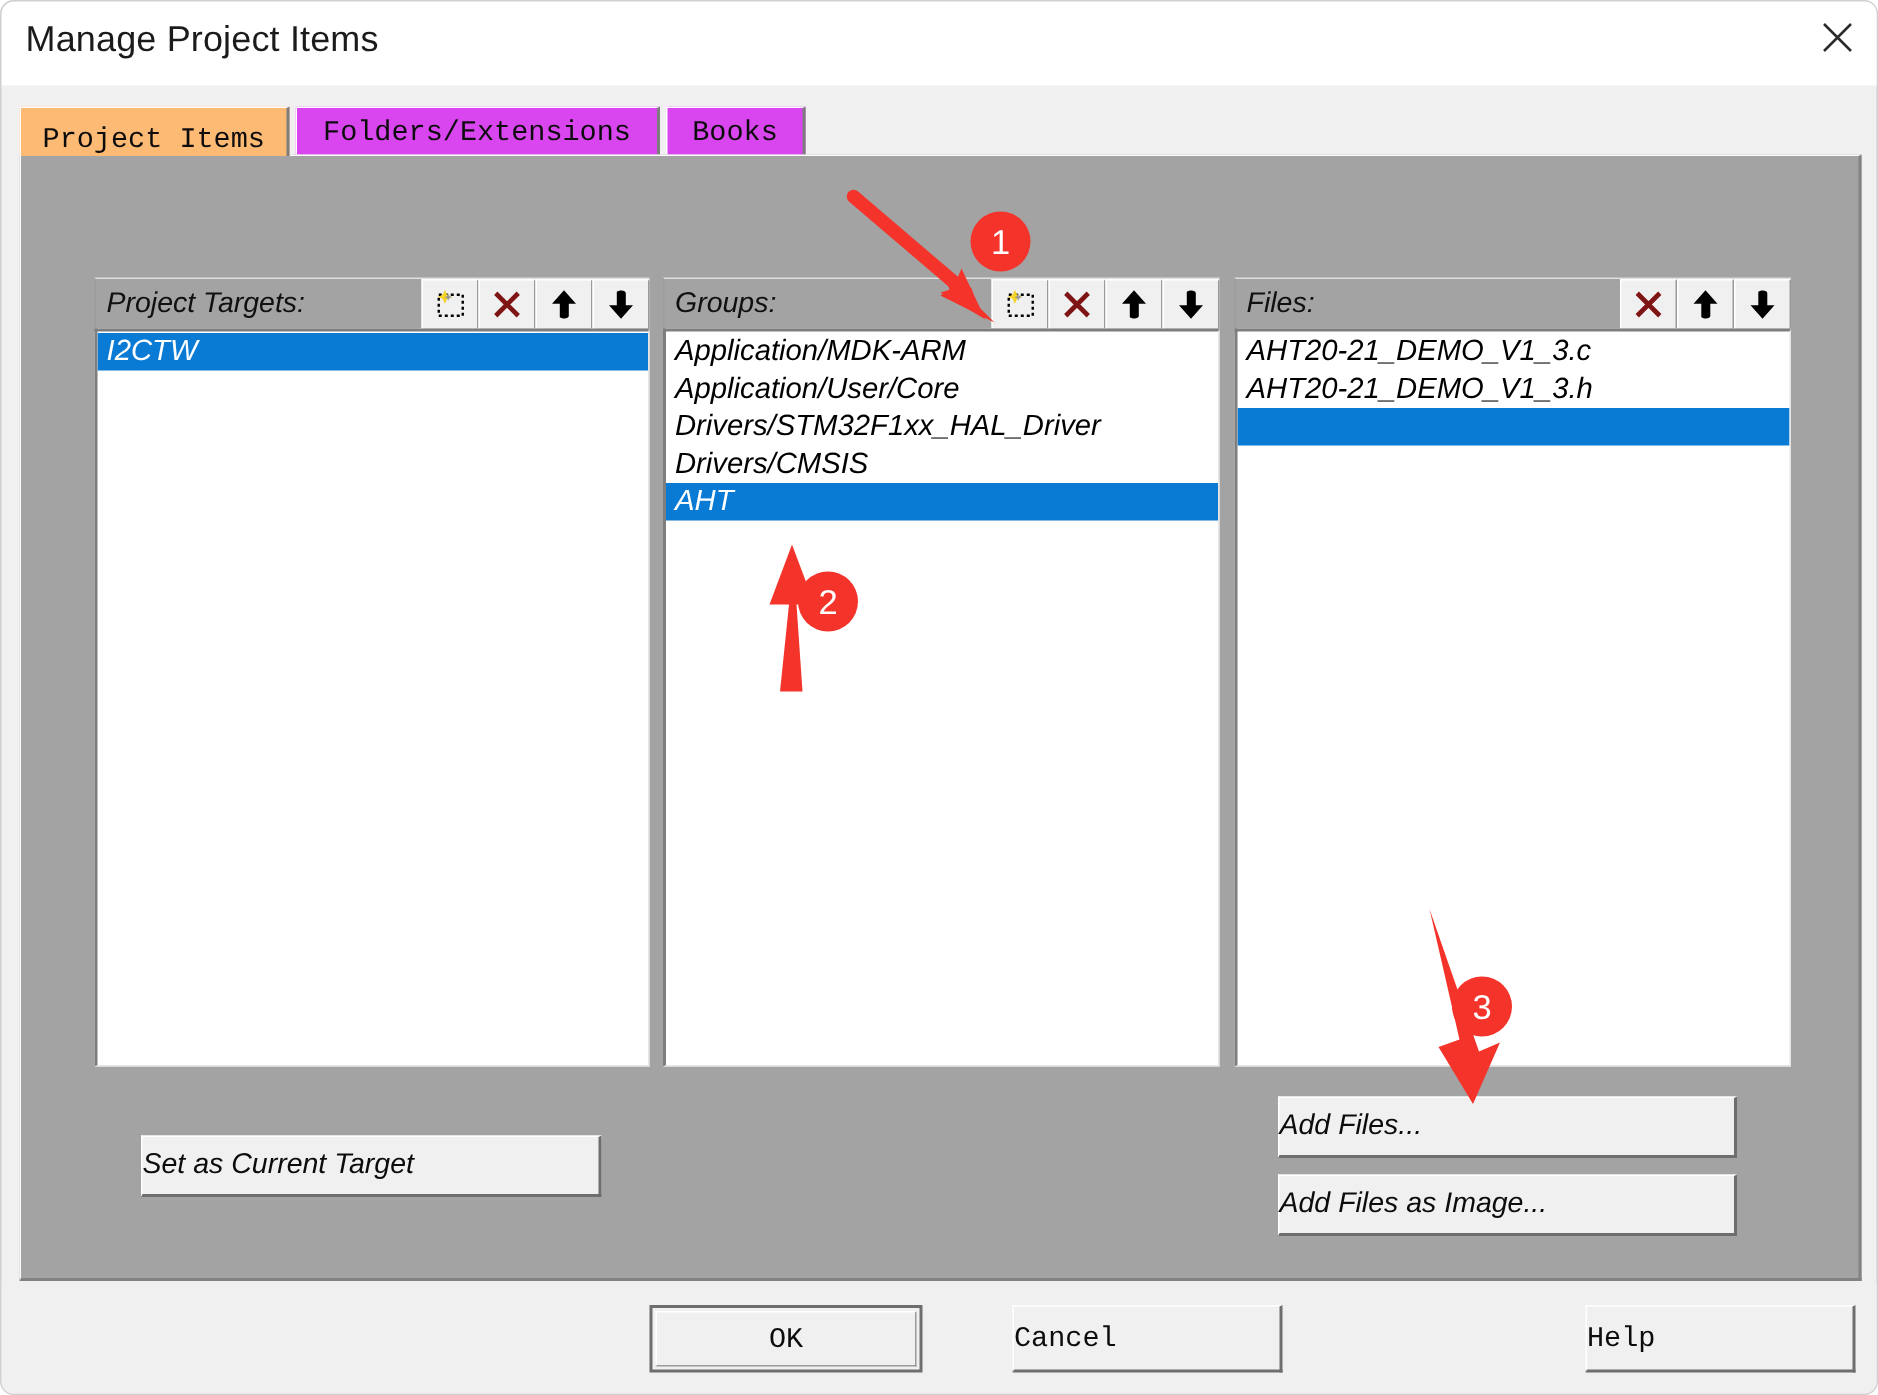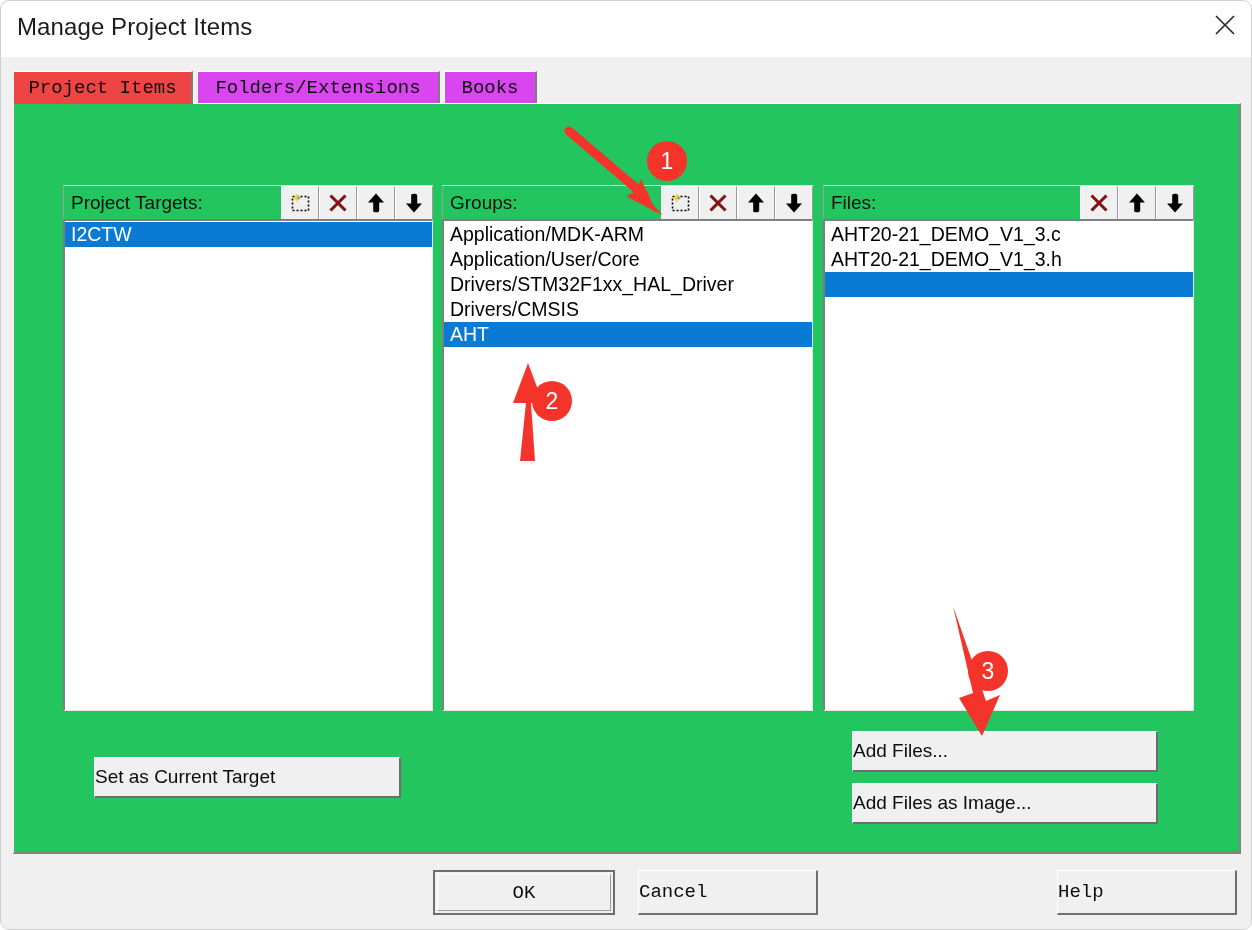--- a/index.html
+++ b/index.html
@@ -70,35 +70,37 @@
     align-items: center;
     justify-content: center;
     font-family: "Liberation Mono", "DejaVu Sans Mono", monospace;
     font-size: 19px;
     color: #0c0c0c;
     padding: 0 10px;
     white-space: nowrap;
   }
   .tab.active {
     z-index: 5;
-    background: #ef4444;
+    background: #fdba74;
     border-top: 1px solid #fdfdfd;
     border-left: 1px solid #fdfdfd;
+    align-items: flex-end;
   }
 
   
   #content-panel {
     position: absolute;
     left: 12px; top: 102px;
     width: 1228px; height: 751px;
-    background: #22c55e;
+    background: #a3a3a3;
     border: 1px solid #fdfdfd;
     border-right: 2px solid #828282;
     border-bottom: 2px solid #828282;
     box-sizing: border-box;
+    font-style: italic;
   }
 
   
   .column { position: absolute; }
 
   .label-row {
     position: absolute;
     top: 0; left: 0;
     height: 34px;
     box-sizing: border-box;
@@ -378,21 +380,21 @@
     </div>
 
   </div>
 
   <div id="bottom-area">
     <div class="btn mono default-btn" style="left:432px; top:14px; width:182px; height:45px;">
       <span class="inner">
         <span>OK</span>
       </span>
     </div>
-    <div class="btn mono" style="left:637px; top:14px; width:180px; height:45px;">
+    <div class="btn mono" style="left:674px; top:14px; width:180px; height:45px;">
       <span>Cancel</span>
     </div>
     <div class="btn mono" style="left:1056px; top:14px; width:180px; height:45px;">
       <span>Help</span>
     </div>
   </div>
 
   <div id="annotations">
     <svg width="1252" height="930" viewBox="0 0 1252 930">
 

